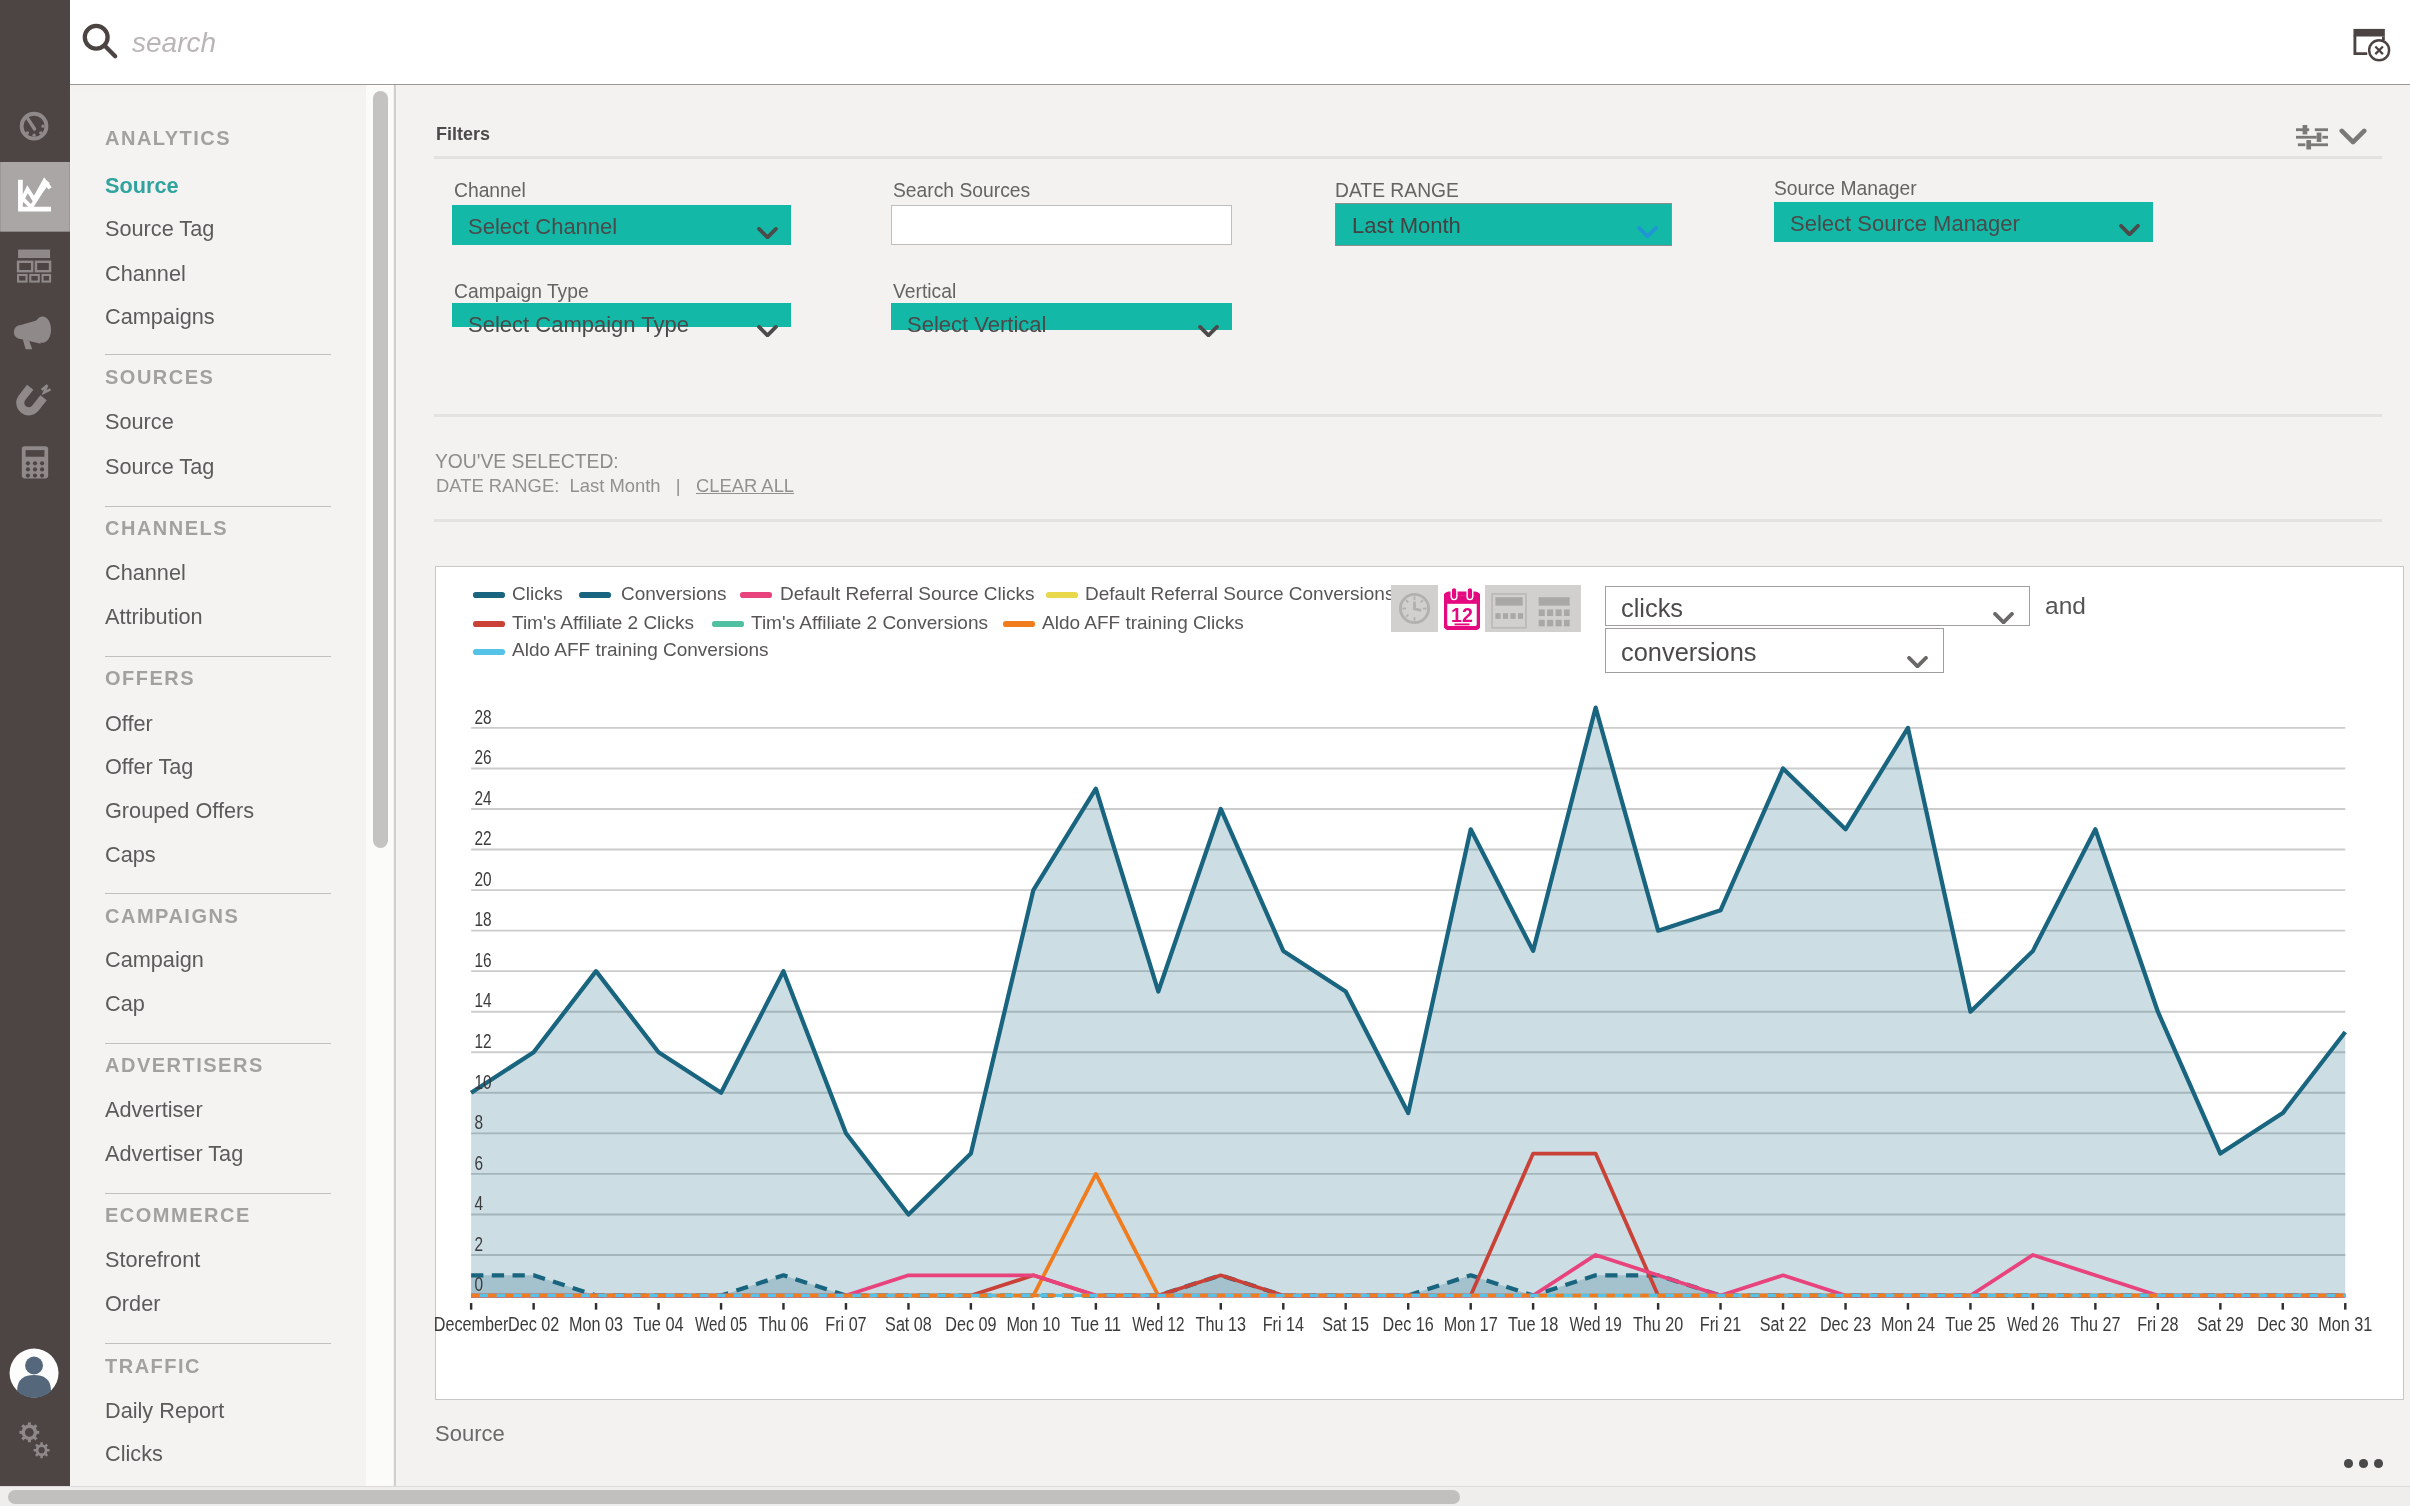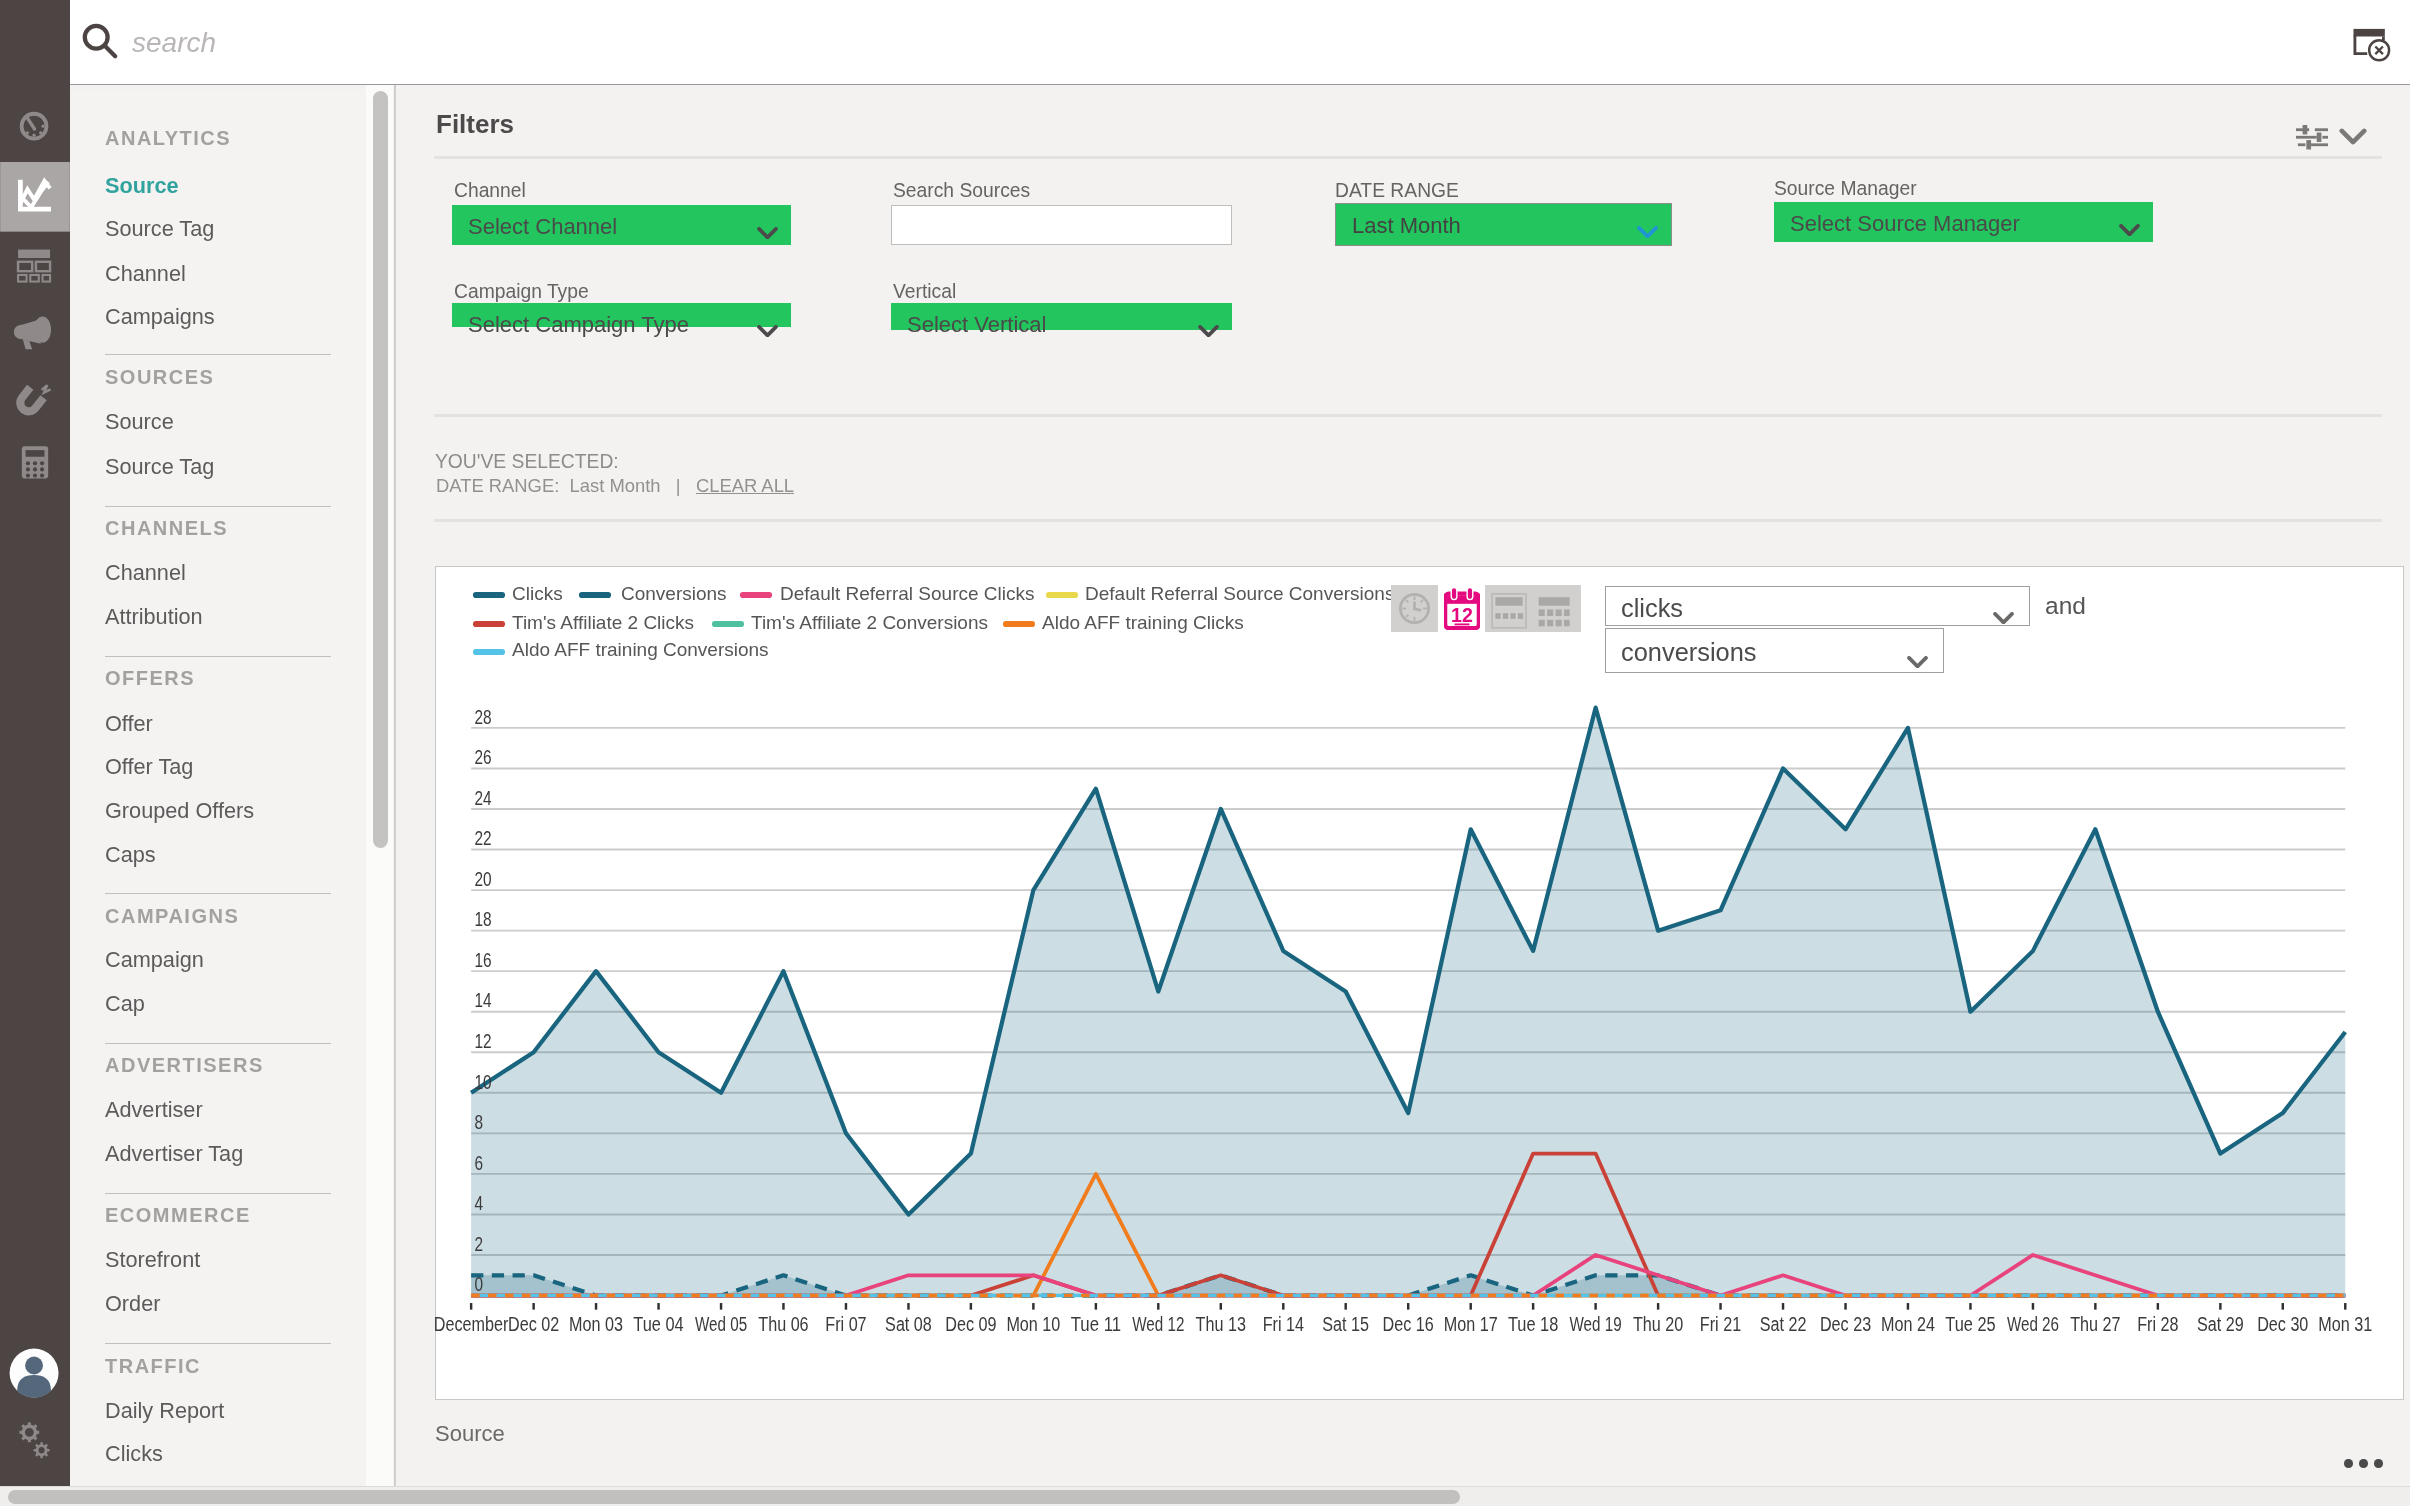--- a/index.html
+++ b/index.html
@@ -11,21 +11,21 @@
 #sidebar { left:70px; top:92px; width:297px; height:1401px; background:#f4f3f2; }
 .shead { position:absolute; left:35px; font-size:20px; font-weight:bold; color:#a3a1a0; letter-spacing:1.5px; }
 .slink { position:absolute; left:35px; font-size:21.7px; color:#5c5a5a; }
 .slink.active { color:#31a39e; font-weight:bold; }
 .sep { position:absolute; left:35px; width:226px; border-top:1.4px solid #c2bfbe; }
 #vtrack { left:366px; top:85px; width:27px; height:1401px; background:#fbfbfa; }
 #vthumb { left:373px; top:91px; width:15px; height:757px; background:#c5c3c2; border-radius:7.5px; }
 #vline { left:394px; top:85px; width:1.9px; height:1401px; background:#d1cecd; }
 .hline { position:absolute; background:#e4e2e1; height:2.8px; }
 .flabel { position:absolute; font-size:19.3px; color:#666463; }
-.fselect { position:absolute; background:#22c55e; font-size:22px; color:#4b4949; }
+.fselect { position:absolute; background:#14b8a6; font-size:22px; color:#4b4949; }
 .fselect span { position:absolute; left:16px; top:8.5px; white-space:nowrap; }
 .fselect .cv { position:absolute; left:auto; right:13px; top:14px; }
 #panel { left:435px; top:566px; width:1969px; height:834px; background:#fff; border:1.9px solid #c9c7c6; }
 .lsw { position:absolute; width:32px; height:5.6px; border-radius:2.8px; }
 .ltx { position:absolute; font-size:19px; color:#575555; }
 .selbig { position:absolute; background:#fff; border:1.9px solid #a19f9e; font-size:25.4px; color:#4c4a4a; }
 #dots div { position:absolute; width:8.5px; height:8.5px; border-radius:50%; background:#4a4a4a; top:0; }
 #htrack { left:0; top:1486px; width:2411px; height:21px; background:#efeeed; border-top:0.9px solid #dcdada; }
 #hthumb { left:7.5px; top:1490px; width:1452px; height:14px; background:#c2c0bf; border-radius:7.5px; }
 </style></head>
@@ -169,21 +169,21 @@
 <div class="slink" style="top:1199px">Order</div>
 <div class="sep" style="top:1251px"></div>
 <div class="shead" style="top:1263px">TRAFFIC</div>
 <div class="slink" style="top:1306px">Daily Report</div>
 <div class="slink" style="top:1349px">Clicks</div>
 </div>
 <div class="abs" id="vtrack"></div>
 <div class="abs" id="vthumb"></div>
 <div class="abs" id="vline"></div>
 
-<div class="abs" style="left:436px;top:109px;font-size:26px;font-weight:bold;color:#4c4a4a">Filters</div>
+<div class="abs" style="left:436px;top:124px;font-size:18px;font-weight:bold;color:#4c4a4a">Filters</div>
 <svg class="abs" style="left:2296px;top:125px" width="32" height="24.5" viewBox="0 0 34 26">
  <g stroke="#7b7978" stroke-width="3">
   <line x1="0" y1="5" x2="14" y2="5"></line>
       <line x1="20" y1="5" x2="34" y2="5"></line>
   <line x1="0" y1="13" x2="22" y2="13"></line>
       <line x1="28" y1="13" x2="34" y2="13"></line>
   <line x1="2" y1="21" x2="10" y2="21"></line>
       <line x1="16" y1="21" x2="34" y2="21"></line>
  </g>
  <g fill="#7b7978">

